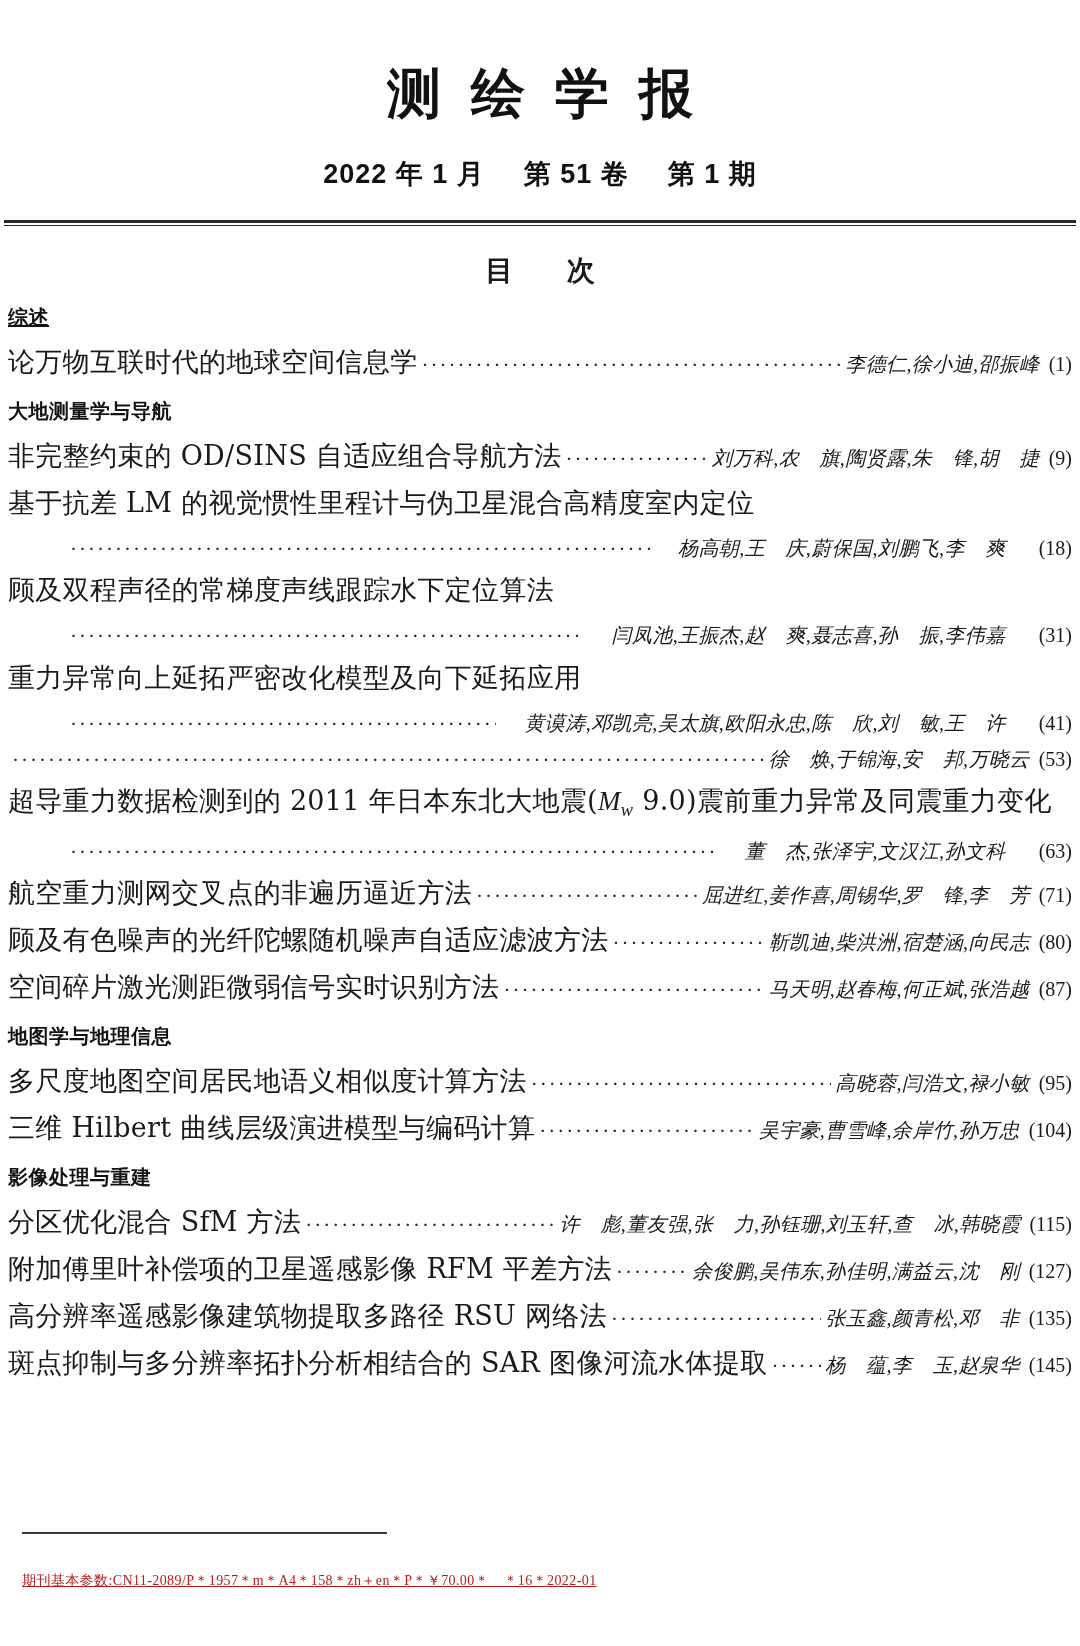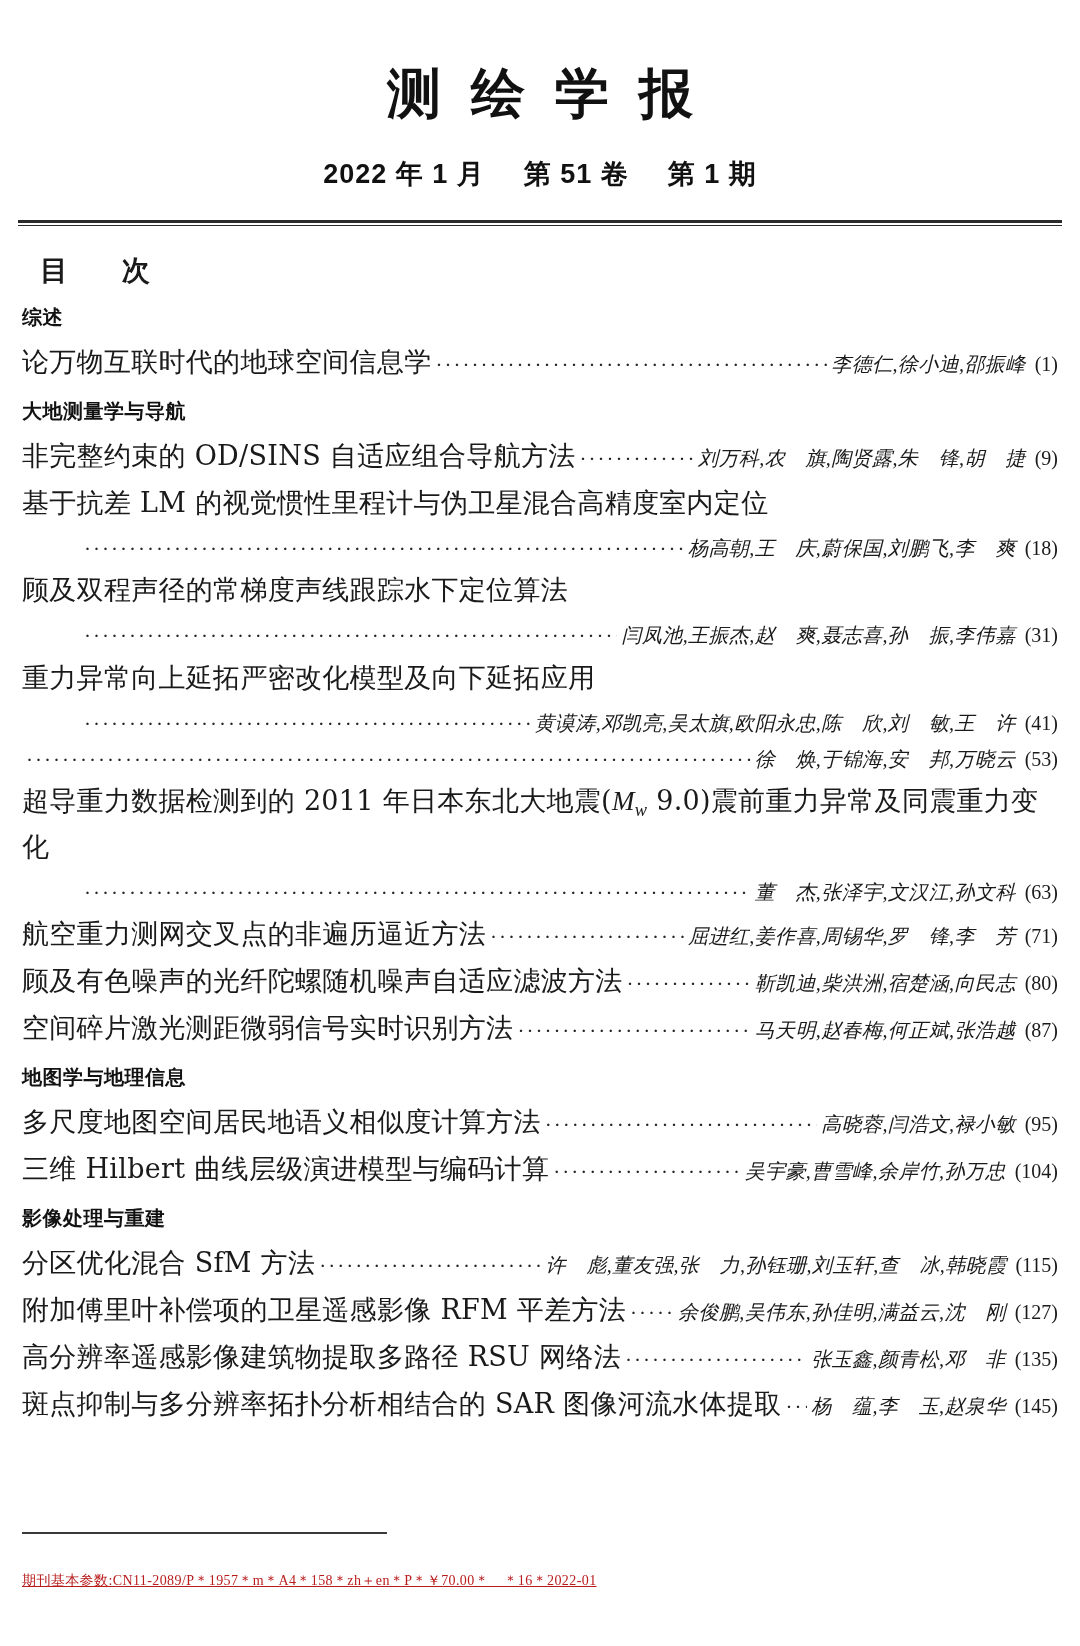--- a/index.html
+++ b/index.html
@@ -12,21 +12,21 @@
     height: 1646px;
     position: relative;
     font-family: "Liberation Serif", "DejaVu Serif", serif;
     color: #1a1a1a;
     overflow: hidden;
   }
 
   .page {
     position: absolute;
     inset: 0;
-    padding: 0 18px;
+    padding: 0 4px;
     box-sizing: border-box;
   }
 
   
   .masthead {
     text-align: center;
     padding-top: 62px;
   }
   .journal-title {
     font-family: "DejaVu Serif", "Liberation Serif", serif;
@@ -51,20 +51,21 @@
     margin: 28px 0 0 0;
     border: 0;
     border-top: 3px solid #2b2b2b;
     border-bottom: 1px solid #2b2b2b;
     height: 2px;
     box-sizing: content-box;
     background: #fff;
   }
 
   .toc-heading {
+    text-align: center;
     font-size: 28px;
     font-weight: bold;
     letter-spacing: 22px;
     text-indent: 22px;
     margin: 26px 0 14px 0;
     font-family: "DejaVu Serif", "Liberation Serif", serif;
   }
 
   
   .toc {
@@ -73,21 +74,21 @@
   }
 
   .section-head {
     font-family: "DejaVu Sans", "Liberation Sans", sans-serif;
     font-size: 20px;
     font-weight: bold;
     color: #121212;
     margin: 16px 0 10px 0;
     letter-spacing: 0.5px;
   }
-  .section-head:first-child { margin-top: 0; }
+  .section-head:first-child { margin-top: 0; text-decoration: underline; }
 
   .entry {
     margin: 0 0 6px 0;
     font-size: 21px;
     line-height: 1.52;
   }
 
   
   .line {
     display: flex;
@@ -138,20 +139,21 @@
     font-family: "DejaVu Serif", "Liberation Serif", serif;
     font-size: 21px;
     letter-spacing: 0.3px;
     margin-bottom: 10px;
   }
   .entry.wrapped .author-row {
     display: flex;
     align-items: baseline;
     white-space: nowrap;
     padding-left: 58px;
+    gap: 24px;
   }
 
   .mw { font-style: italic; font-family: "Liberation Serif", serif; }
   .mw sub { font-size: 0.68em; font-style: italic; }
 
   
   .footer {
     position: absolute;
     left: 22px;
     right: 22px;

